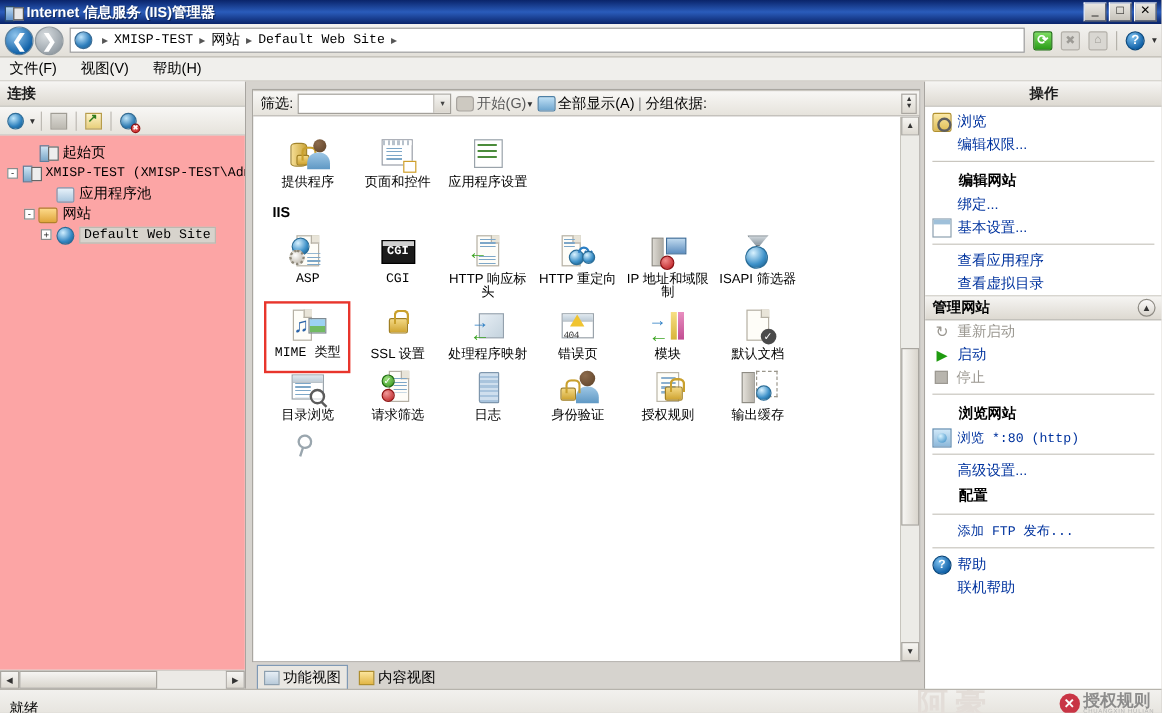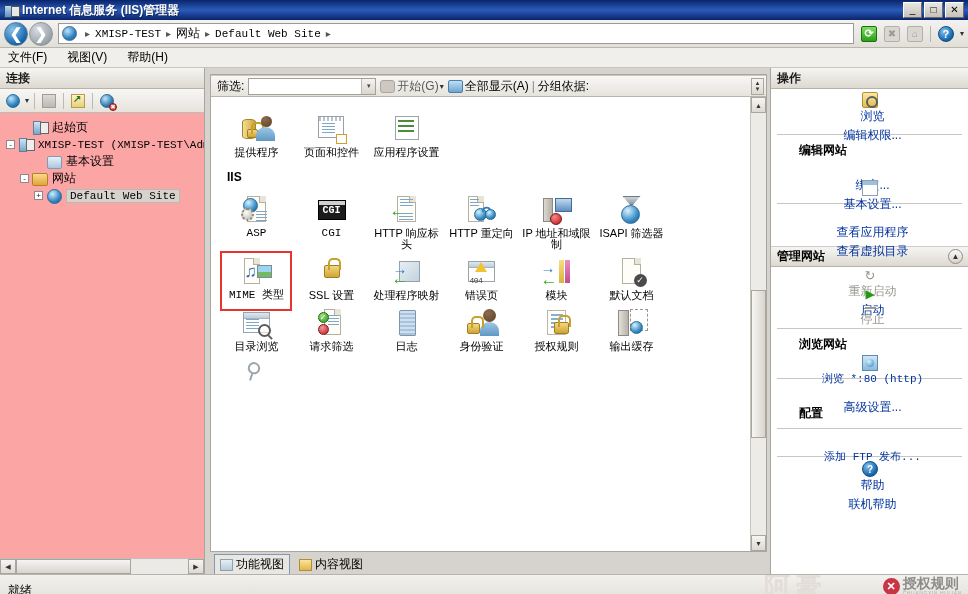--- a/index.html
+++ b/index.html
@@ -783,21 +783,21 @@
   .right-pane {
     width: 198px;
     background: #fbfaf8;
     border-left: 1px solid #a8a5a0;
     display: flex; flex-direction: column;
   }
   .act-header {
     height: 21px;
     background: linear-gradient(to bottom, #f6f5f3, #ddd9d1);
     border-bottom: 1px solid #b6b3ac;
-    display: flex; align-items: center; justify-content: flex-start;
+    display: flex; align-items: center; justify-content: center;
     padding: 0 5px 0 6px;
     font-weight: bold; font-size: 12px; color: #1b1b1b;
   }
   .act-list { flex: 1 1 auto; padding: 3px 0 0 0; background: #fff; }
   .act-sec-title {
     font-weight: bold;
     font-size: 12px;
     color: #000;
     padding: 3px 0 2px 28px;
   }
@@ -815,21 +815,20 @@
     border: 1px solid #8e8b84;
     font-size: 8px; color: #333;
     display: flex; align-items: center; justify-content: center;
   }
   .act-item {
     display: flex; align-items: center;
     height: 19px;
     padding-left: 6px;
     font-size: 12px;
     white-space: nowrap;
-    flex-direction: column;
   }
   .act-ico {
     width: 16px; height: 16px;
     margin-right: 5px;
     flex: 0 0 auto;
     position: relative;
   }
   .act-ico.empty { background: none; }
   .act-text { color: #00339e; }
   .act-text.mono { font-family: "Liberation Mono", monospace; font-size: 11px; }
@@ -1019,21 +1018,21 @@
         <span class="tlabel">起始页</span>
       </div>
       <div class="tnode">
         <span class="expander">-</span>
         <span class="tico server"></span>
         <span class="tlabel mono">XMISP-TEST  (XMISP-TEST\Adm</span>
       </div>
       <div class="tnode indent2">
         <span class="expander none"></span>
         <span class="tico apppool"></span>
-        <span class="tlabel">基本设置</span>
+        <span class="tlabel">应用程序池</span>
       </div>
       <div class="tnode indent1">
         <span class="expander">-</span>
         <span class="tico sitesfolder"></span>
         <span class="tlabel">网站</span>
       </div>
       <div class="tnode indent2">
         <span class="expander">+</span>
         <span class="tico globe"></span>
         <span class="tlabel mono selected">Default Web Site</span>

